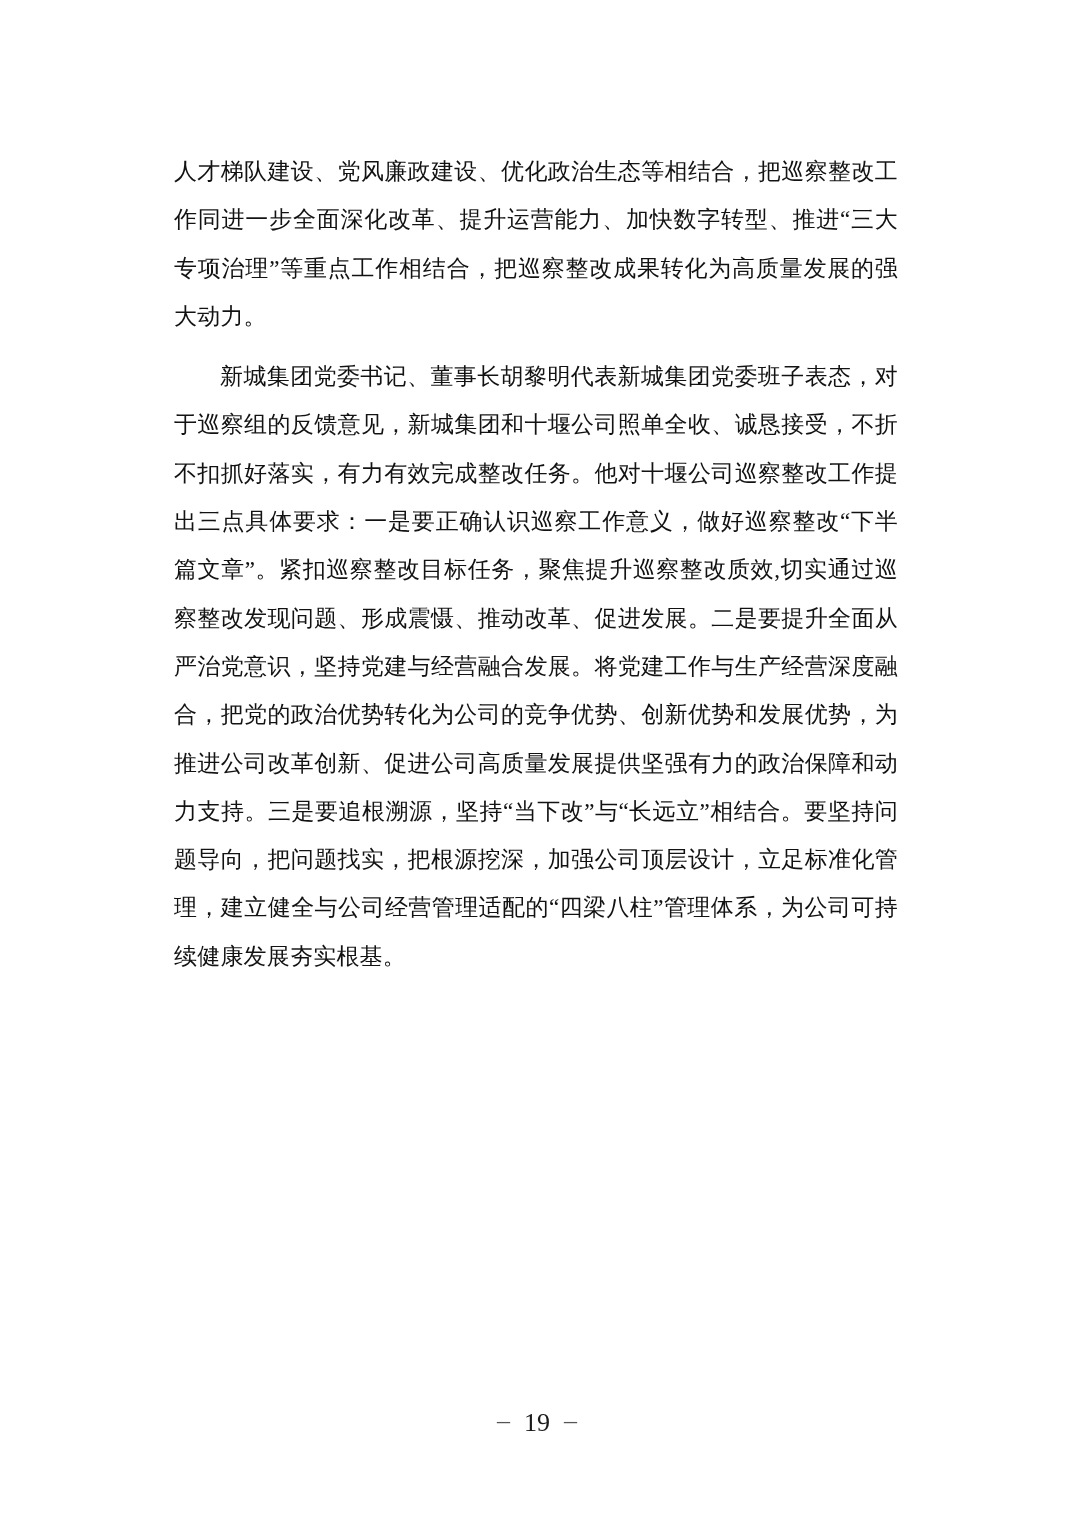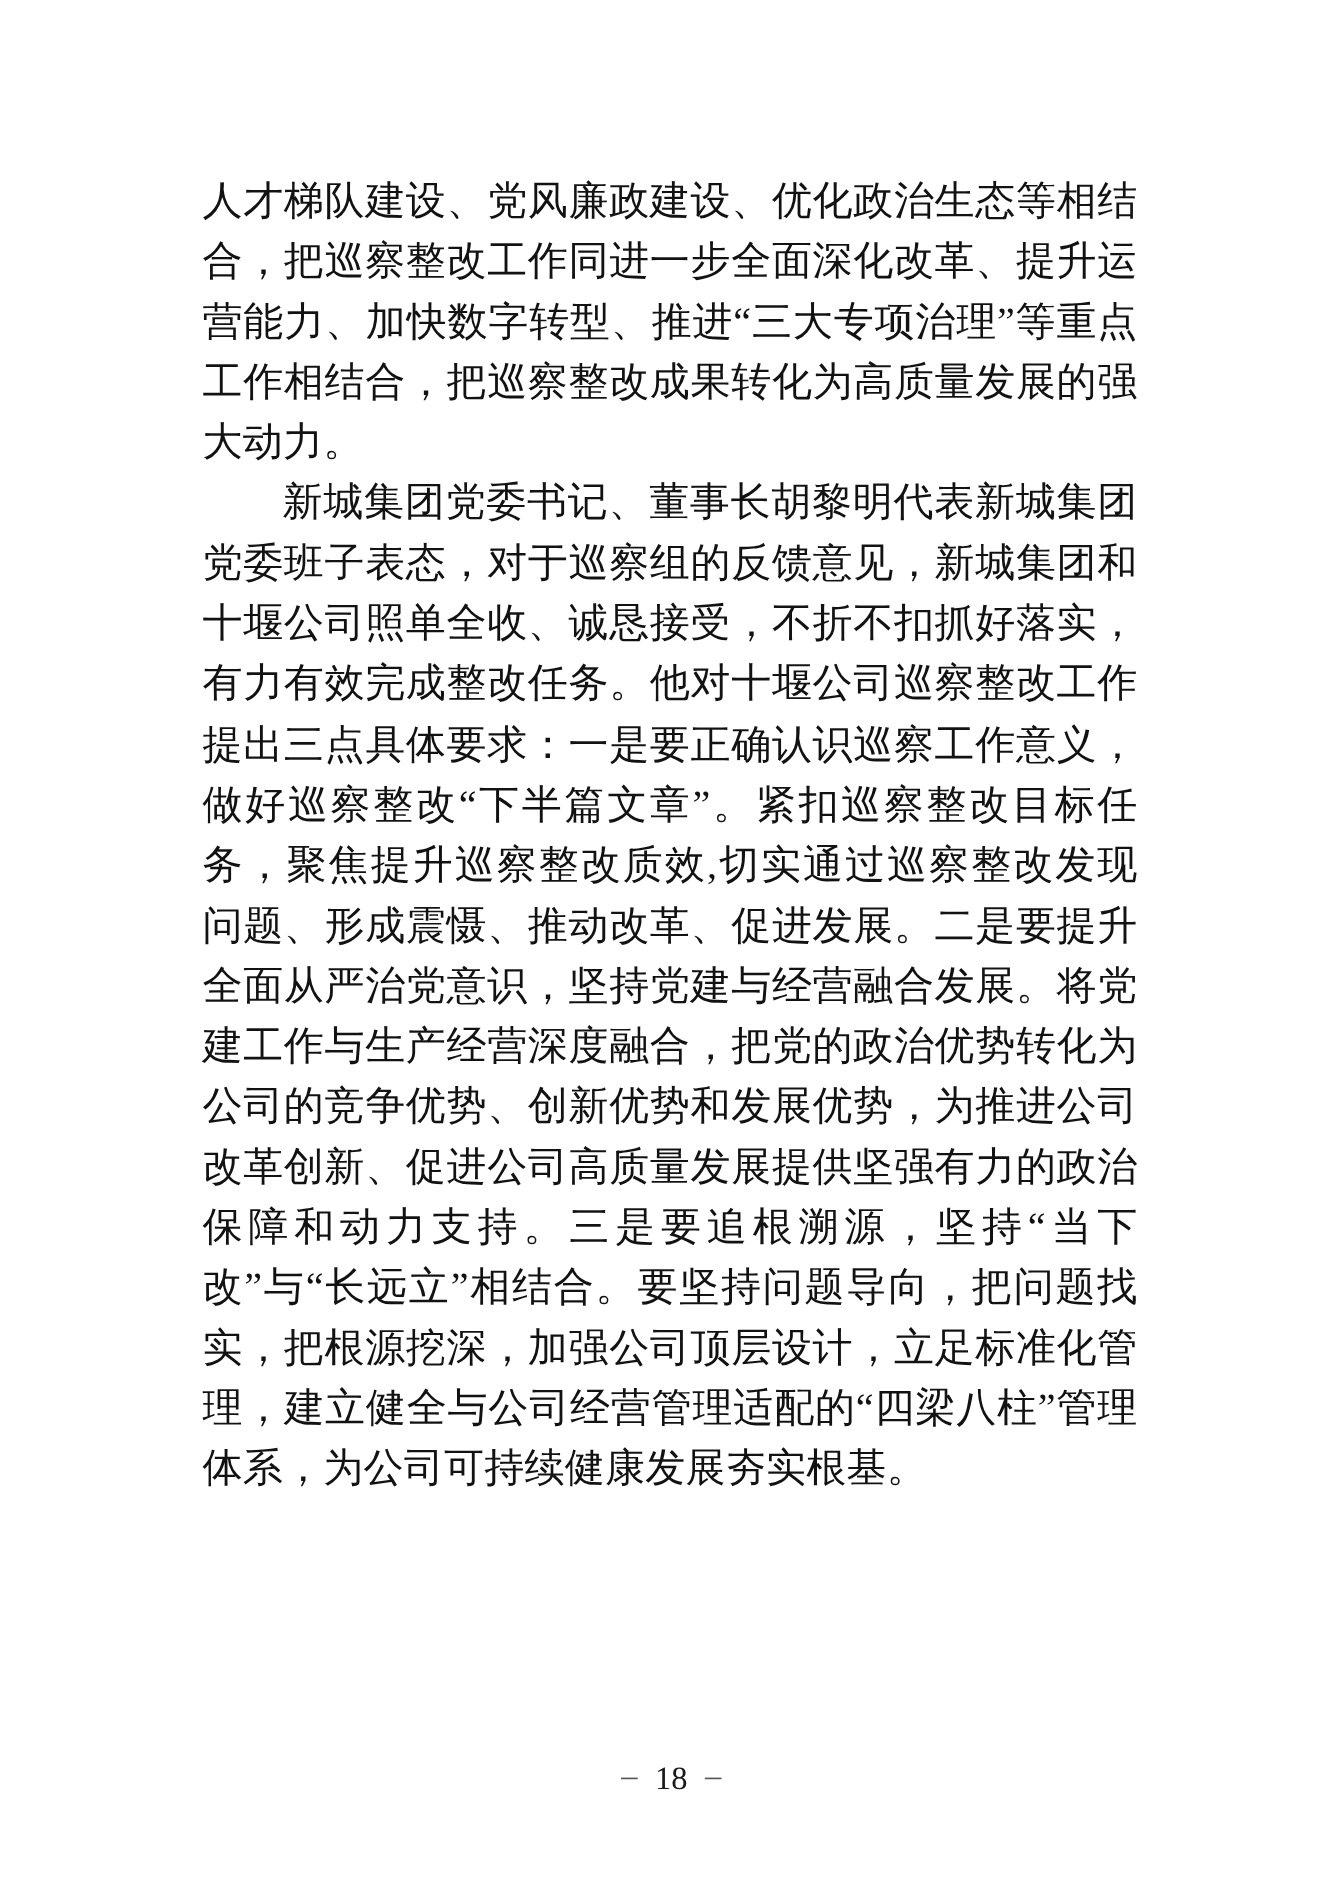--- a/index.html
+++ b/index.html
@@ -16,23 +16,23 @@
     font-family: "Liberation Serif", "DejaVu Serif", serif;
     color: #121212;
   }
   .text-block {
     position: absolute;
     left: 162px;
     top: 136px;
     width: 748px;
   }
   .text-block p {
-    margin: 0;
+    margin: 12px;
     padding: 0;
-    font-size: 32px;
+    font-size: 23px;
     line-height: 48.3px;
     text-align: justify;
     text-justify: inter-ideograph;
     letter-spacing: 0.2px;
     word-break: break-all;
     overflow-wrap: break-word;
   }
   .text-block p.indent {
     text-indent: 2em;
   }
@@ -59,17 +59,17 @@
 
 <div class="page">
 
   <div class="text-block">
     <p>人才梯队建设、党风廉政建设、优化政治生态等相结合，把巡察整改工作同进一步全面深化改革、提升运营能力、加快数字转型、推进“三大专项治理”等重点工作相结合，把巡察整改成果转化为高质量发展的强大动力。</p>
     <p class="indent">新城集团党委书记、董事长胡黎明代表新城集团党委班子表态，对于巡察组的反馈意见，新城集团和十堰公司照单全收、诚恳接受，不折不扣抓好落实，有力有效完成整改任务。他对十堰公司巡察整改工作提出三点具体要求：一是要正确认识巡察工作意义，做好巡察整改“下半篇文章”。紧扣巡察整改目标任务，聚焦提升巡察整改质效,切实通过巡察整改发现问题、形成震慑、推动改革、促进发展。二是要提升全面从严治党意识，坚持党建与经营融合发展。将党建工作与生产经营深度融合，把党的政治优势转化为公司的竞争优势、创新优势和发展优势，为推进公司改革创新、促进公司高质量发展提供坚强有力的政治保障和动力支持。三是要追根溯源，坚持“当下改”与“长远立”相结合。要坚持问题导向，把问题找实，把根源挖深，加强公司顶层设计，立足标准化管理，建立健全与公司经营管理适配的“四梁八柱”管理体系，为公司可持续健康发展夯实根基。</p>
   </div>
 
   <div class="page-footer">
     <span class="dash">–</span>
-    <span class="num">18</span>
+    <span class="num">19</span>
     <span class="dash">–</span>
   </div>
 
 </div>
 
 </body></html>

